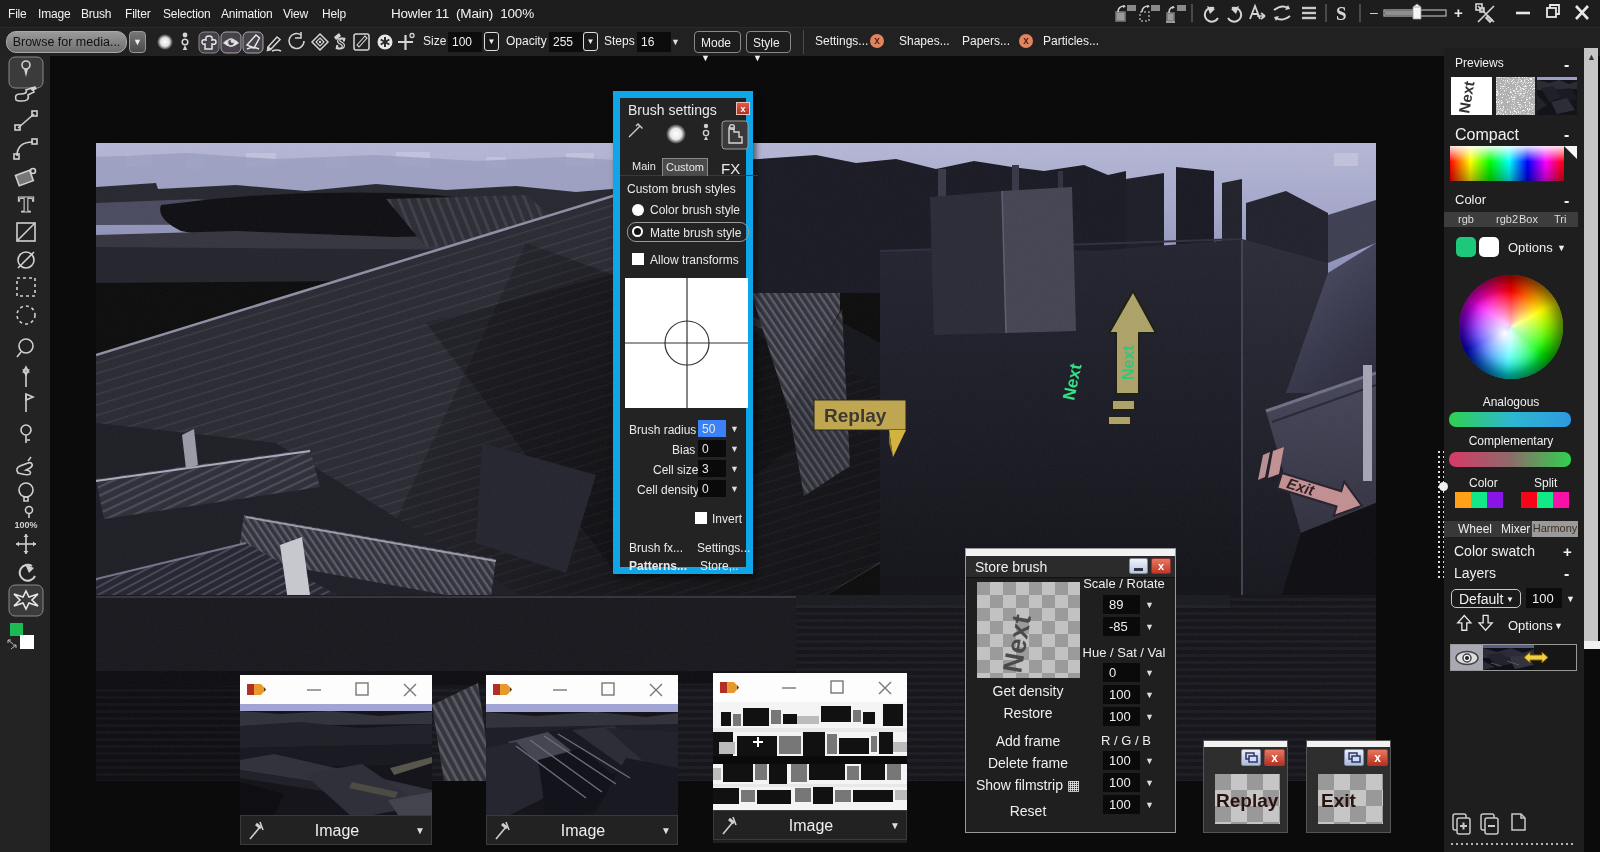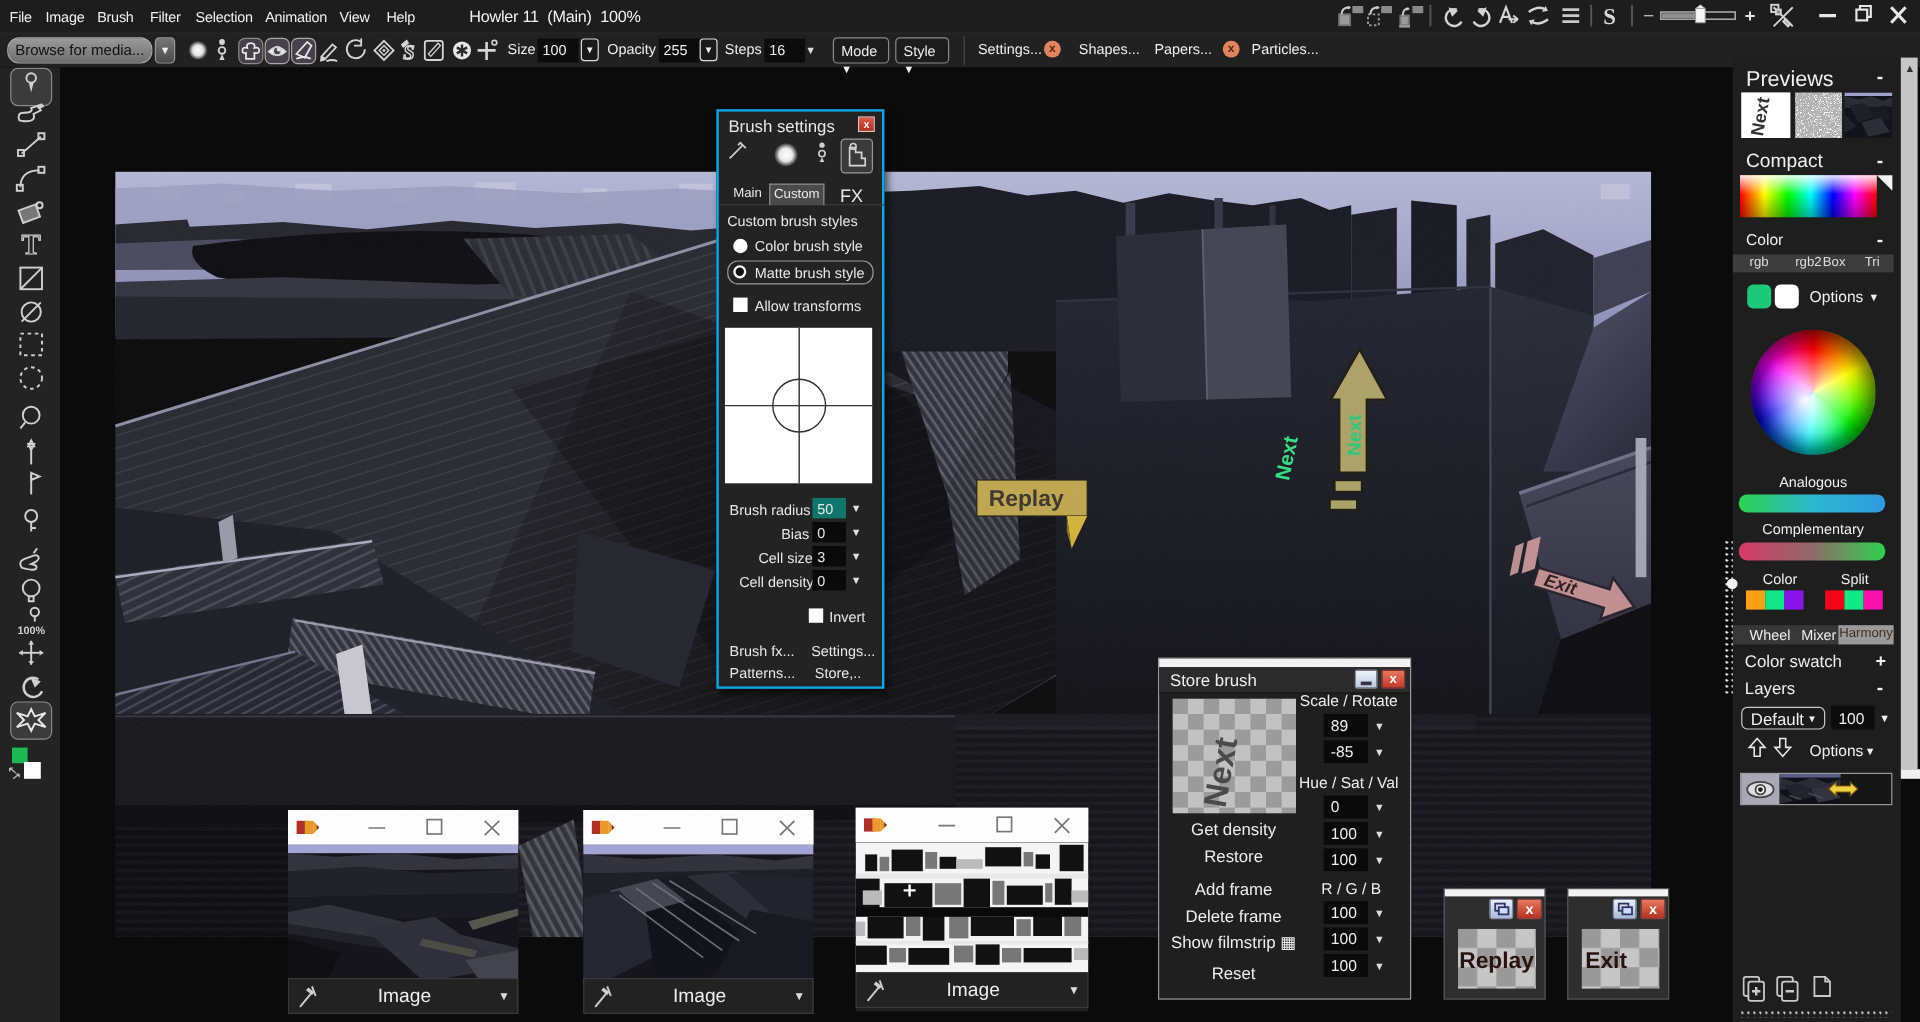--- a/index.html
+++ b/index.html
@@ -471,21 +471,21 @@
  <filter id="grain" x="0" y="0" width="100%" height="100%">
       <feTurbulence type="fractalNoise" baseFrequency="0.8" numOctaves="2"></feTurbulence>
       <feColorMatrix type="saturate" values="0"></feColorMatrix>
       <feComponentTransfer>
         <feFuncA type="linear" slope="0.16" intercept="0"></feFuncA>
       </feComponentTransfer>
     </filter>
  <rect x="0" y="0" width="1280" height="638" filter="url(#grain)" opacity="0.4"></rect>
 </svg>
 
-<div id="brushpanel" class="abs" style="left:597px;top:91px;width:140px;height:483px;background:#232323;border:2px solid #0ea5e9;color:#e9e9e9;font-size:12px;box-shadow:3px 4px 6px rgba(0,0,0,0.55);">
+<div id="brushpanel" class="abs" style="left:613px;top:91px;width:140px;height:483px;background:#232323;border:7px solid #0ea5e9;color:#e9e9e9;font-size:12px;box-shadow:3px 4px 6px rgba(0,0,0,0.55);">
  <div class="abs" style="left:8px;top:4px;font-size:14px;">Brush settings</div>
  <div class="abs" style="left:116px;top:4px;width:14px;height:13px;background:linear-gradient(#e05a4a,#b03020);border:1px solid #e8c0b8;color:#fff;font-size:9px;font-weight:bold;text-align:center;line-height:12px;">x</div>
  <svg class="abs" style="left:4px;top:22px" width="130" height="36" viewBox="0 0 130 36">
   <defs>
         <radialGradient id="bsoft">
           <stop offset="0" stop-color="#fff"></stop>
           <stop offset="55%" stop-color="#e8e8e8"></stop>
           <stop offset="100%" stop-color="#e8e8e8" stop-opacity="0"></stop>
         </radialGradient>
       </defs>
@@ -516,37 +516,37 @@
  <div class="abs" style="left:12px;top:155px;width:12px;height:12px;background:#fff;"></div>
  <div class="abs" style="left:30px;top:155px;">Allow transforms</div>
  <svg class="abs" style="left:5px;top:180px" width="123" height="130" viewBox="0 0 123 130">
   <rect width="123" height="130" fill="#ffffff"></rect>
   <line x1="62" y1="0" x2="62" y2="130" stroke="#333" stroke-width="1.2"></line>
   <line x1="0" y1="65" x2="123" y2="65" stroke="#333" stroke-width="1.2"></line>
   <circle cx="62" cy="65" r="22" fill="none" stroke="#333" stroke-width="1.2"></circle>
  </svg>
  <div class="abs" style="left:0;top:322px;width:138px;">
   <div class="abs" style="left:9px;top:3px;">Brush radius</div>
-      <div class="abs" style="left:78px;top:0;width:28px;height:17px;background:#0f766e;padding:2px 0 0 4px;">50</div>
+      <div class="abs" style="left:78px;top:0;width:28px;height:17px;background:#3b82f6;padding:2px 0 0 4px;">50</div>
       <div class="abs" style="left:110px;top:4px;color:#ddd;font-size:9px;">▼</div>
   <div class="abs" style="left:52px;top:23px;">Bias</div>
       <div class="abs" style="left:78px;top:20px;width:28px;height:17px;background:#0a0a0a;padding:2px 0 0 4px;">0</div>
       <div class="abs" style="left:110px;top:24px;color:#ddd;font-size:9px;">▼</div>
   <div class="abs" style="left:33px;top:43px;">Cell size</div>
       <div class="abs" style="left:78px;top:40px;width:28px;height:17px;background:#0a0a0a;padding:2px 0 0 4px;">3</div>
       <div class="abs" style="left:110px;top:44px;color:#ddd;font-size:9px;">▼</div>
   <div class="abs" style="left:17px;top:63px;">Cell density</div>
       <div class="abs" style="left:78px;top:60px;width:28px;height:17px;background:#0a0a0a;padding:2px 0 0 4px;">0</div>
       <div class="abs" style="left:110px;top:64px;color:#ddd;font-size:9px;">▼</div>
  </div>
  <div class="abs" style="left:75px;top:414px;width:12px;height:12px;background:#fff;"></div>
  <div class="abs" style="left:92px;top:414px;">Invert</div>
  <div class="abs" style="left:9px;top:443px;">Brush fx...</div>
  <div class="abs" style="left:77px;top:443px;">Settings...</div>
- <div class="abs" style="left:9px;top:461px;">Patterns...</div>
+ <div class="abs" style="left:9px;top:461px;font-weight:bold;">Patterns...</div>
  <div class="abs" style="left:80px;top:461px;">Store,..</div>
 </div>
 <div id="storepanel" class="abs" style="left:965px;top:548px;width:211px;height:285px;background:#1f1f1f;border:1px solid #9a9a9a;color:#efefef;">
  <div class="abs" style="left:0;top:0;width:209px;height:7px;background:#f2f2f2;"></div>
  <div class="abs" style="left:0;top:7px;width:209px;height:22px;background:#2b2b2b;border-bottom:1px solid #111;">
   <span class="abs" style="left:9px;top:3px;font-size:14px;">Store brush</span>
   <div class="abs" style="left:163px;top:2px;width:19px;height:16px;background:linear-gradient(#eef3fa,#b8c8e0);border:1px solid #889;border-radius:2px;">
         <div class="abs" style="left:4px;top:9px;width:9px;height:3px;background:#334;"></div>
       </div>
   <div class="abs" style="left:185px;top:2px;width:20px;height:16px;background:linear-gradient(#e87860,#c03828);border:1px solid #833;border-radius:2px;color:#fff;font-weight:bold;font-size:11px;text-align:center;line-height:15px;">x</div>
@@ -786,21 +786,21 @@
       </div>
   <div class="abs" style="left:60px;top:8px;width:21px;height:17px;background:linear-gradient(#e87860,#b83020);border:1px solid #844;border-radius:2px;color:#fff;font-weight:bold;font-size:12px;text-align:center;line-height:16px;">x</div>
   <svg class="abs" style="left:11px;top:33px" width="65" height="50" viewBox="0 0 65 50">
    <rect width="65" height="50" fill="url(#chk2)"></rect>
    <text x="3" y="33" font-size="19" fill="#2a120e" font-weight="bold">Exit</text>
   </svg>
  </div>
 </div>
 
 <div id="rightpanel" class="abs" style="left:1444px;top:48px;width:140px;height:804px;background:#1e1e1e;color:#f0f0f0;">
- <div class="abs" style="left:11px;top:8px;font-size:18px;">Previews</div>
+ <div class="abs" style="left:11px;top:8px;font-size:12px;">Previews</div>
     <div class="abs" style="left:120px;top:8px;font-weight:bold;">-</div>
  <div class="abs" style="left:7px;top:29px;width:41px;height:38px;background:#fff;overflow:hidden;">
       <svg width="41" height="38">
         <text transform="translate(18,37) rotate(-80)" font-size="15" fill="#333" font-weight="bold">Next</text>
       </svg>
     </div>
  <svg class="abs" style="left:52px;top:29px" width="39" height="38">
       <filter id="nz" x="0" y="0" width="100%" height="100%">
         <feTurbulence type="fractalNoise" baseFrequency="0.55" numOctaves="3"></feTurbulence>
         <feColorMatrix type="saturate" values="0"></feColorMatrix>

